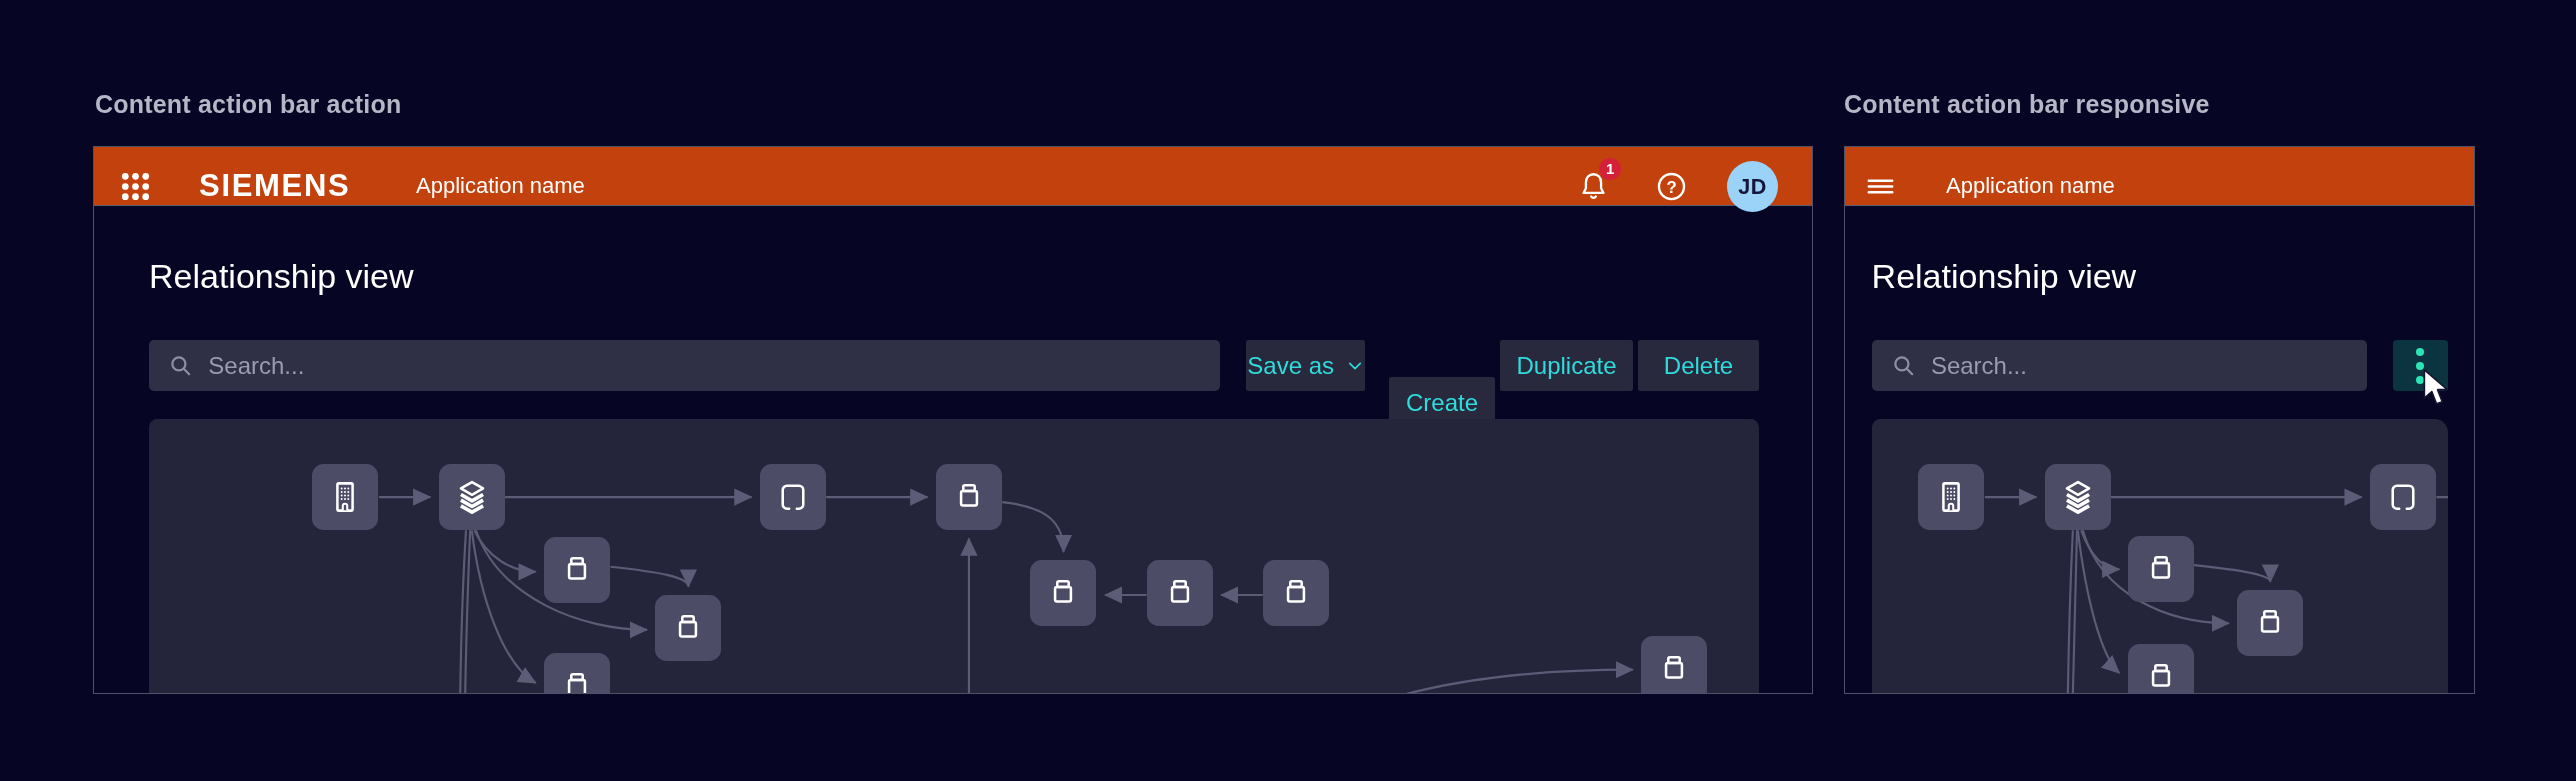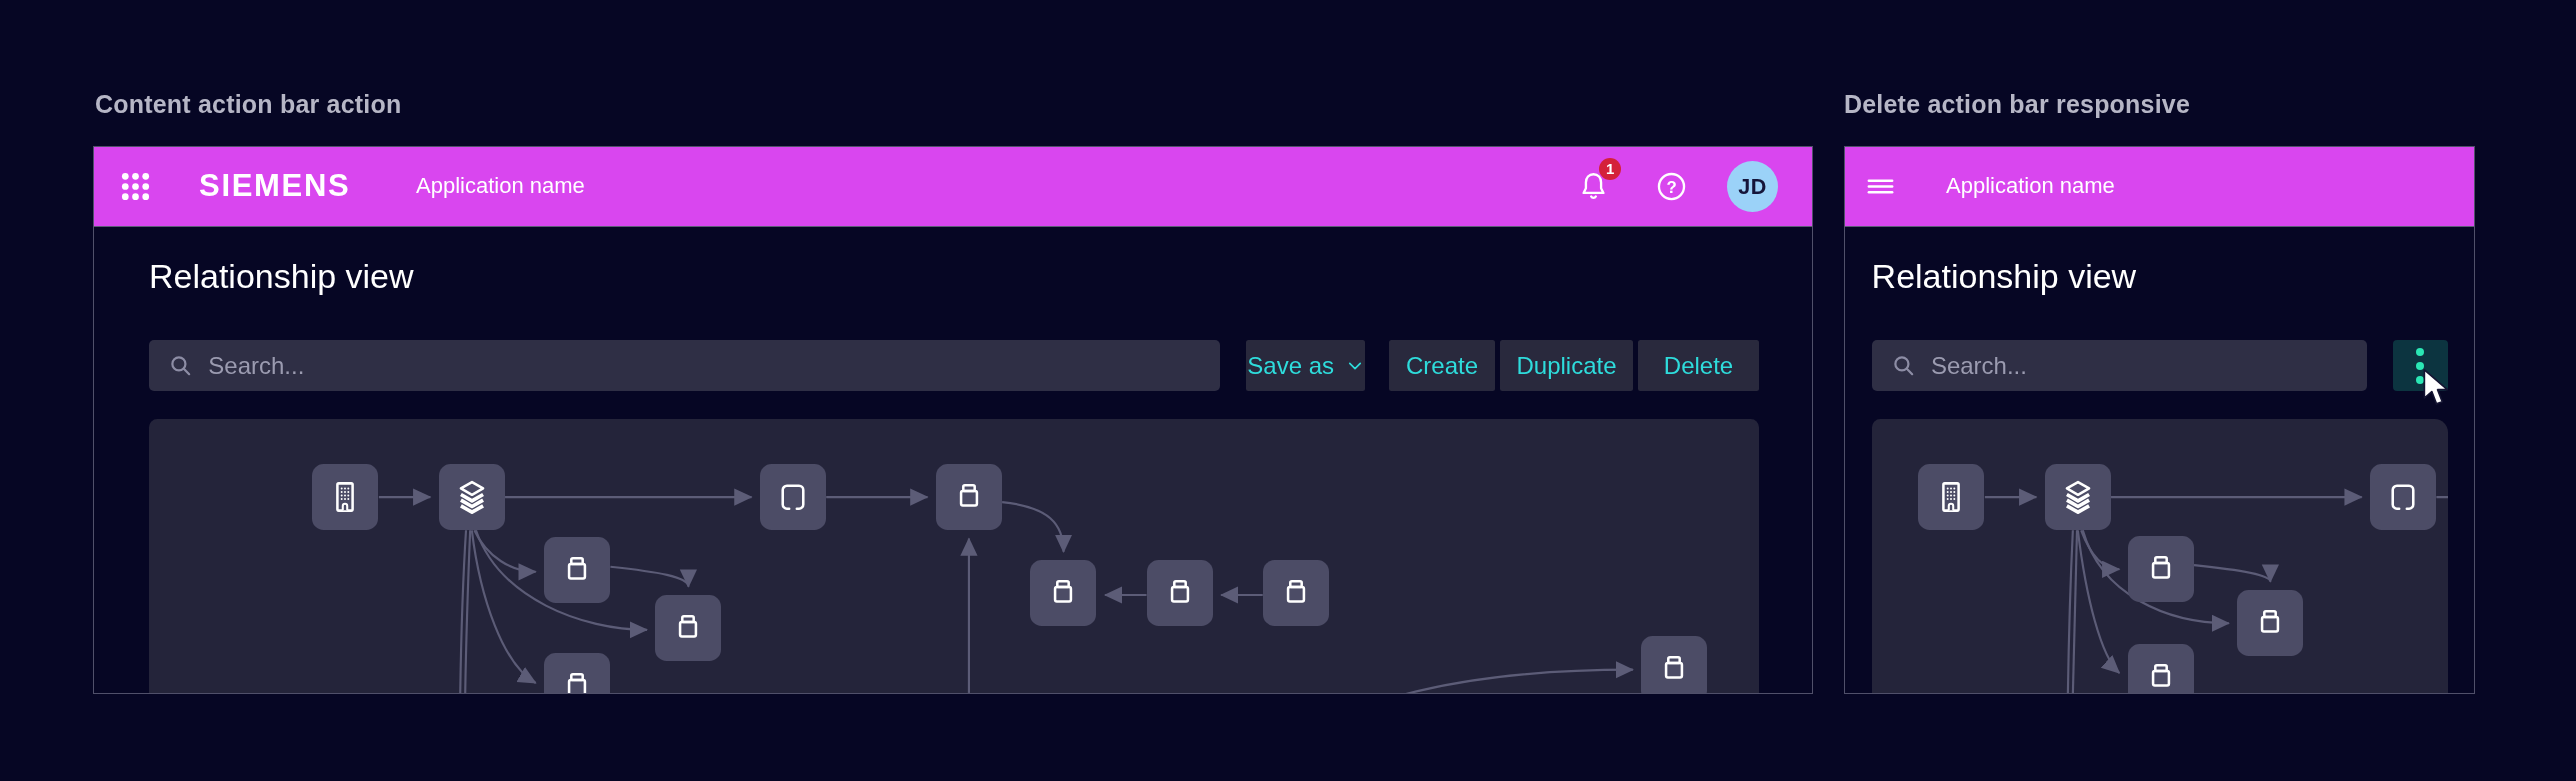--- a/index.html
+++ b/index.html
@@ -19,22 +19,22 @@
   #label-right { left:1844px; }
 
   .panel {
     position:absolute; top:146px; height:548px;
     border:1.7px solid #50506a; background:#060624;
   }
   #panel-left  { left:93px;  width:1720px; }
   #panel-right { left:1844px; width:631px; }
 
   .app-header {
-    position:absolute; left:0; top:0; right:0; height:80px;
-    background:#d946ef; border-bottom:1.7px solid #5c5c77;text-decoration:underline;
+    position:absolute; left:0; top:0; right:0; height:59px;
+    background:#c2410c; border-bottom:1.7px solid #5c5c77;text-decoration:underline;
   }
   .hdr-item { position:absolute; display:flex; align-items:center; }
 
   .brand {
     font-size:31px; font-weight:900; letter-spacing:1.7px; color:#fff;
   }
   .app-name { font-size:22px; font-weight:400; color:#fff; }
 
   .icon-btn { cursor:pointer; }
 
@@ -76,21 +76,21 @@
   .actions { position:absolute; top:193px; height:51px; }
   #panel-left .actions { left:1152px; }
   .act-btn {
     position:absolute; top:0; height:51px;
     background:#29293d; border:none; border-radius:2.5px;
     color:#2edcdc; font-family:"Liberation Sans", sans-serif;
     font-size:24px; font-weight:400; cursor:pointer;
     display:flex; align-items:center; justify-content:center; gap:11.6px;
   }
   #btn-saveas    { left:0;     width:119px; }
-  #btn-create    { left:143px; width:106px; }
+  #btn-create    { left:143px; width:106px;margin-top:37px; }
   #btn-duplicate { left:254px; width:133px; }
   #btn-delete    { left:392px; width:121px; }
 
   .kebab-btn {
     position:absolute; left:548px; top:193px; width:55px; height:51px;
     background:#0c3440; border:none; border-radius:4.1px; cursor:pointer;
   }
   .kebab-btn .dot {
     position:absolute; left:23px; width:8.3px; height:8.3px;
     border-radius:50%; background:#2be6b4;
@@ -282,21 +282,21 @@
       </div>
       <div class="node" style="left: 1492px; top: 217px;">
         <svg viewBox="0 0 24 24">
           <rect x="8.4" y="4.6" width="7.2" height="3.6" rx="1" fill="none" stroke="#ffffff" stroke-width="1.6" stroke-linejoin="round" stroke-linecap="round"></rect>
           <rect x="7" y="8.2" width="10" height="9.2" rx="1.1" fill="none" stroke="#ffffff" stroke-width="1.6" stroke-linejoin="round" stroke-linecap="round"></rect>
         </svg>
       </div>
     </div>
 </div>
 
-<div class="section-label" id="label-right">Delete action bar responsive</div>
+<div class="section-label" id="label-right">Content action bar responsive</div>
 
 <div class="panel" id="panel-right">
 
   <div class="app-header">
     <div class="hdr-item icon-btn" style="left:16.6px; top:21.6px;">
       <svg width="37" height="35" viewBox="0 0 24 24">
         <g stroke="#ffffff" stroke-width="1.7" stroke-linecap="round">
           <line x1="4" y1="8" x2="20" y2="8"></line>
           <line x1="4" y1="12" x2="20" y2="12"></line>
           <line x1="4" y1="16" x2="20" y2="16"></line>

